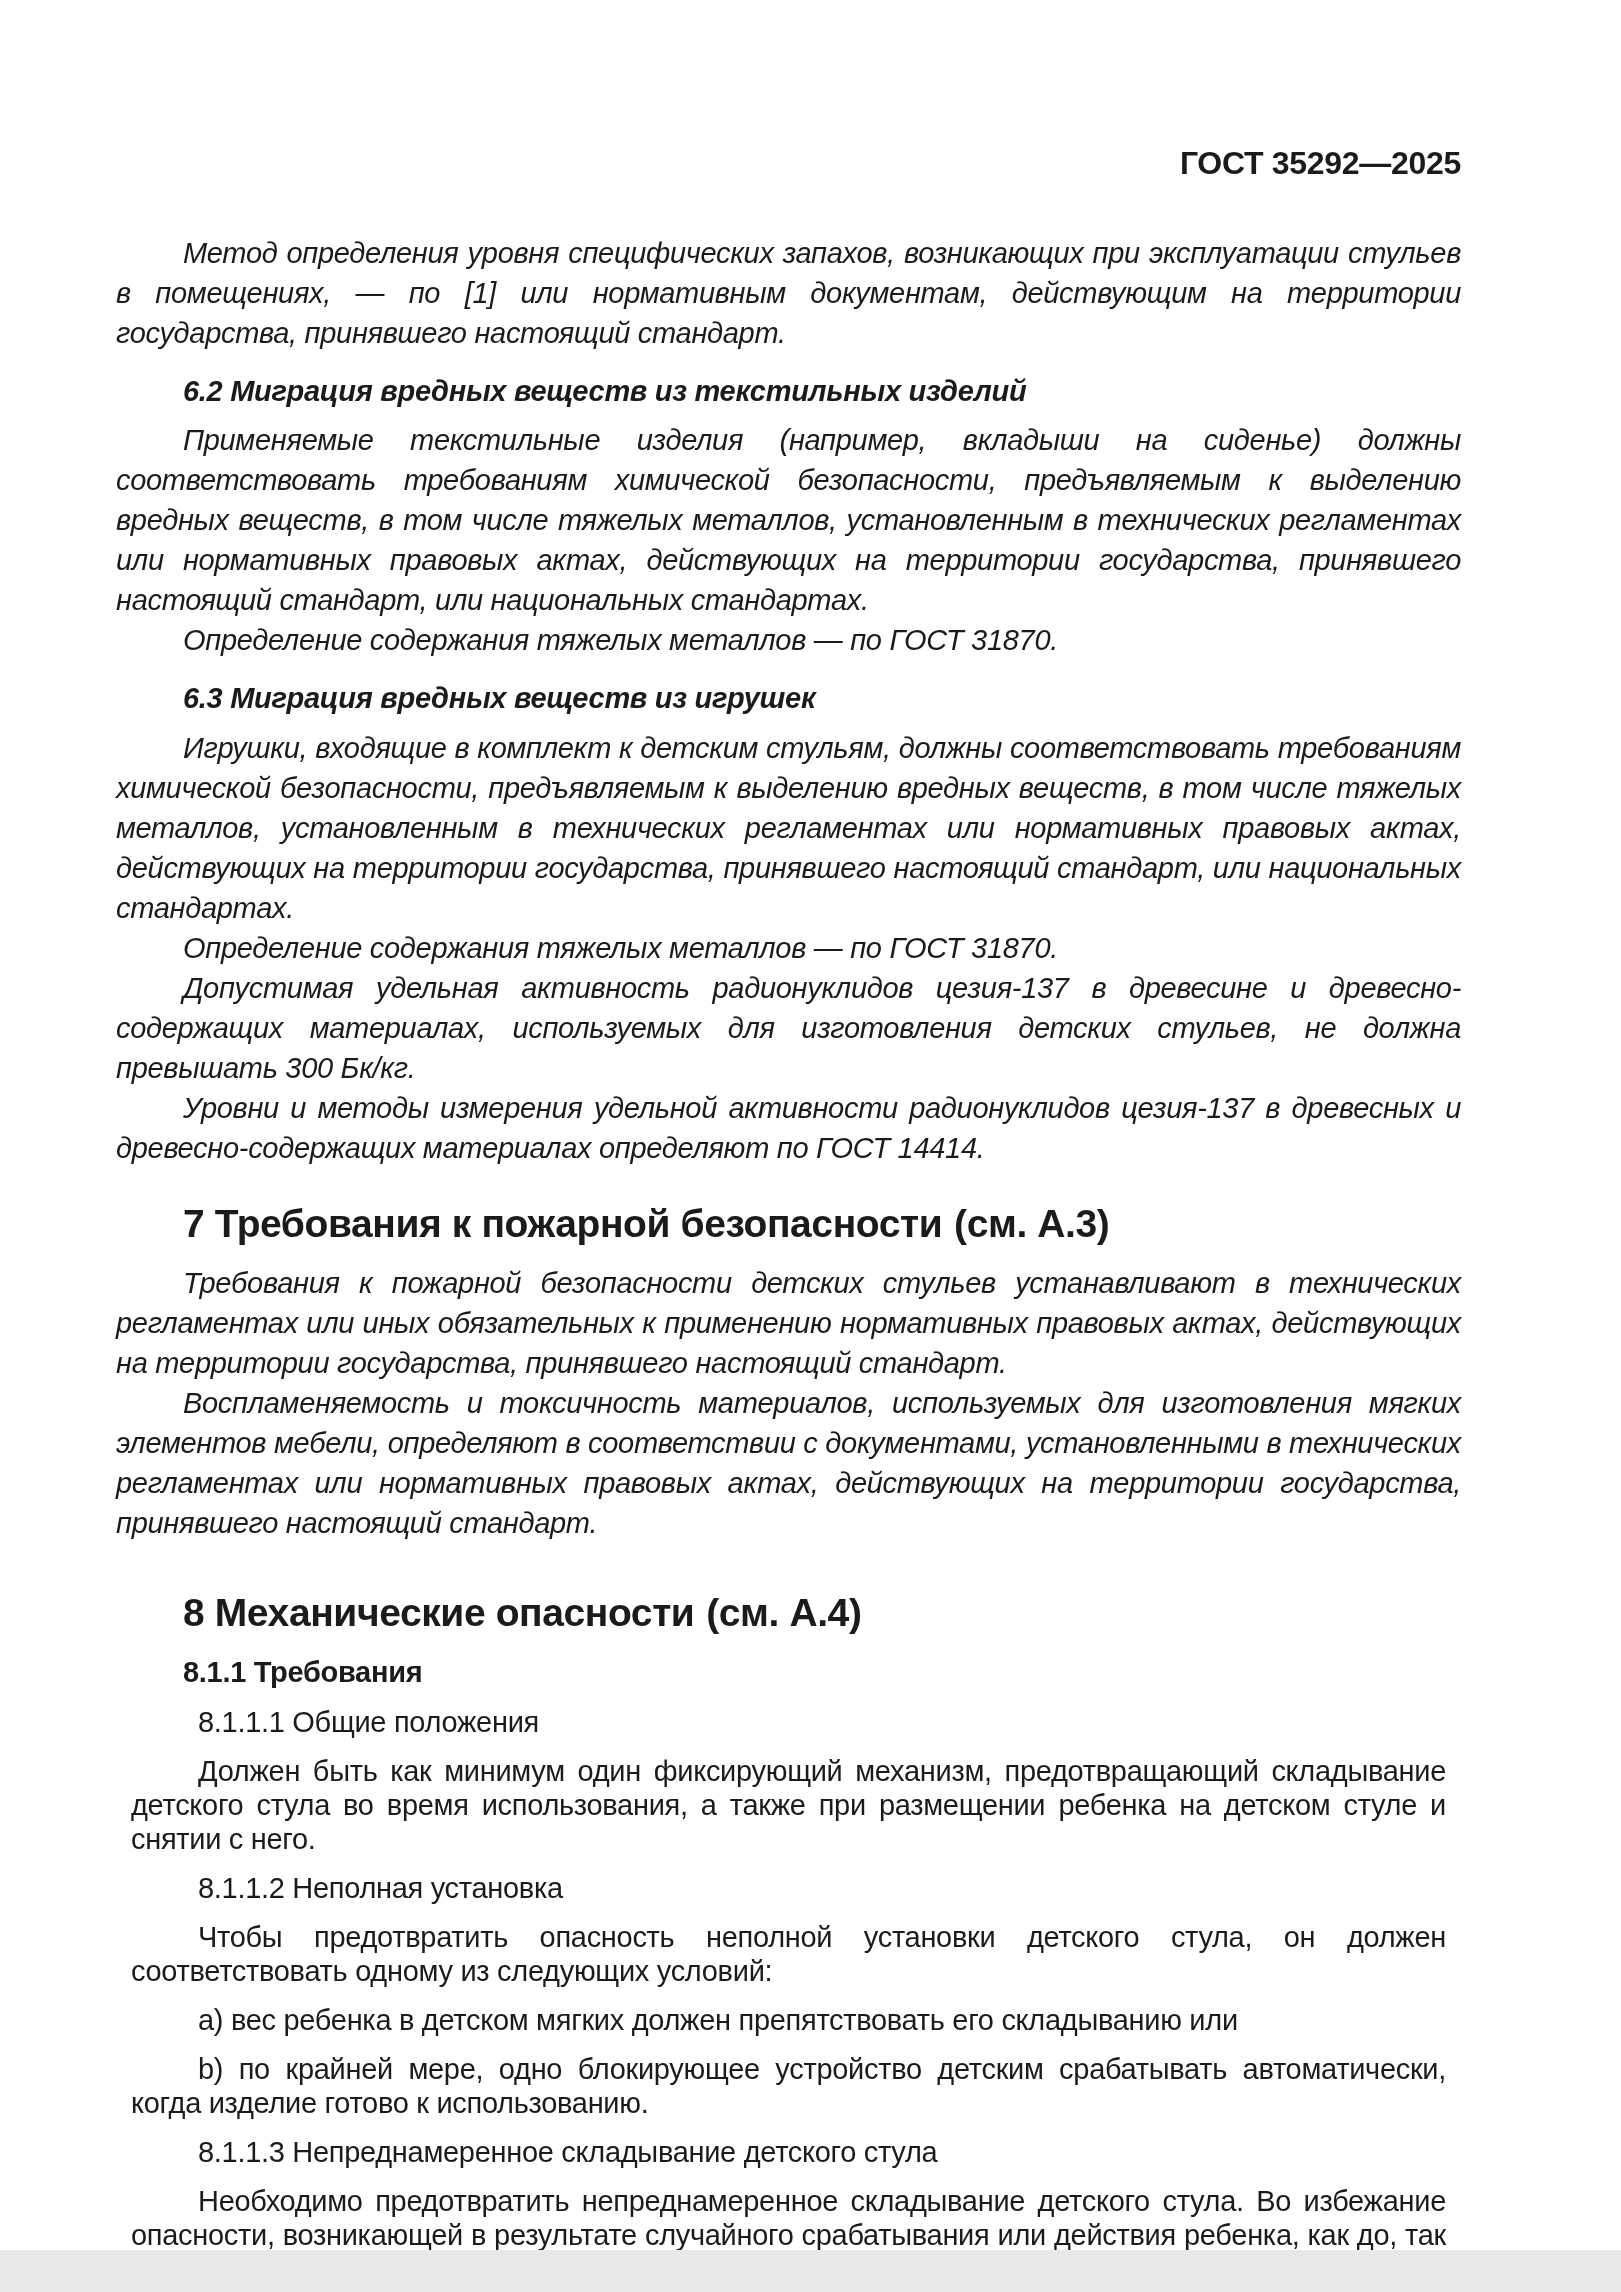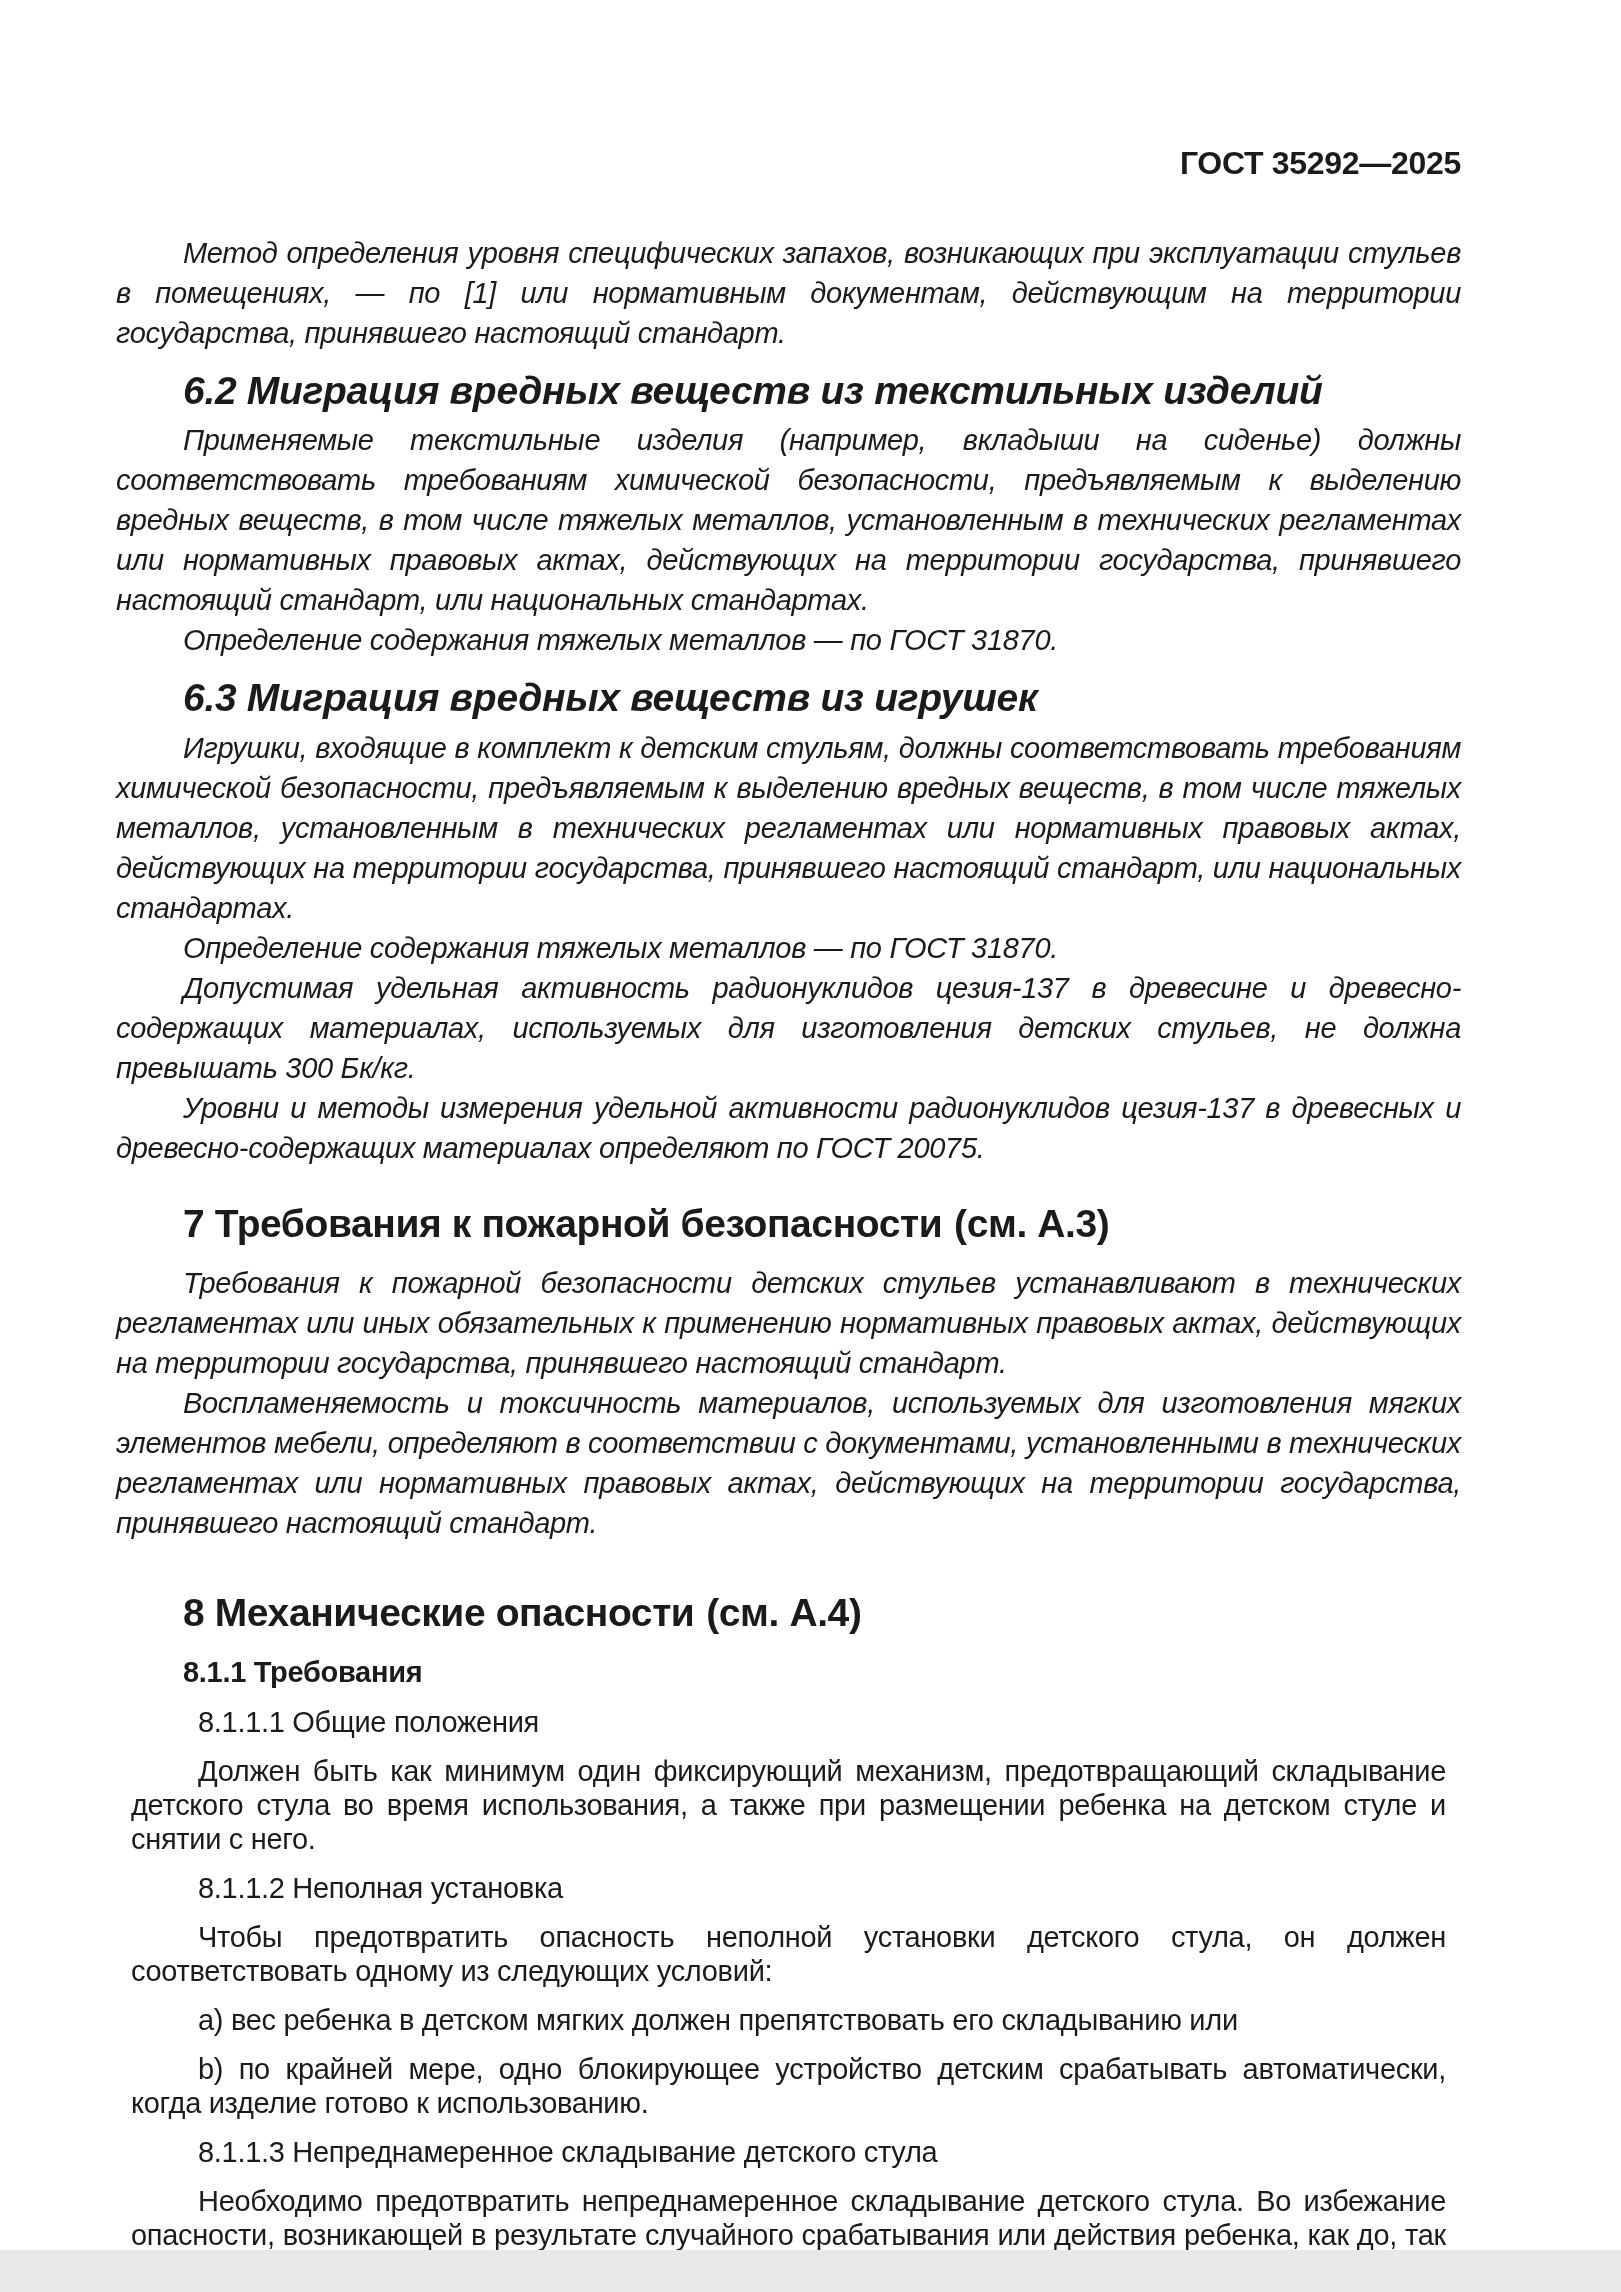--- a/index.html
+++ b/index.html
@@ -39,21 +39,21 @@
     font-size:29px;
     line-height:34px;
     letter-spacing:-0.3px;
     text-align:justify;
     text-indent:67px;
     margin:15px;
   }
   .h6{
     font-style:italic;
     font-weight:bold;
-    font-size:39px;
+    font-size:29px;
     line-height:40px;
     letter-spacing:-0.3px;
     text-indent:67px;
     margin:17.6px 0 9.8px 0;
   }
   .h-big{
     font-weight:bold;
     font-size:39px;
     line-height:49px;
     letter-spacing:-0.4px;
@@ -91,21 +91,21 @@
 
     <h3 class="h6">6.2 Миграция вредных веществ из текстильных изделий</h3>
     <p class="para-i">Применяемые текстильные изделия (например, вкладыши на сиденье) должны соответствовать требованиям химической безопасности, предъявляемым к выделению вредных веществ, в том числе тяжелых металлов, установленным в технических регламентах или нормативных правовых актах, действующих на территории государства, принявшего настоящий стандарт, или национальных стандартах.</p>
     <p class="para-i">Определение содержания тяжелых металлов — по ГОСТ 31870.</p>
 
     <h3 class="h6">6.3 Миграция вредных веществ из игрушек</h3>
     <p class="para-i">Игрушки, входящие в комплект к детским стульям, должны соответствовать требованиям химической безопасности, предъявляемым к выделению вредных веществ, в том числе тяжелых металлов, установленным в технических регламентах или нормативных правовых актах, действующих на территории государства, принявшего настоящий стандарт, или национальных стандартах.</p>
     <p class="para-i">Определение содержания тяжелых металлов — по ГОСТ 31870.</p>
 
     <p class="para-i">Допустимая удельная активность радионуклидов цезия-137 в древесине и древесно-содержащих материалах, используемых для изготовления детских стульев, не должна превышать 300 Бк/кг.</p>
-    <p class="para-i">Уровни и методы измерения удельной активности радионуклидов цезия-137 в древесных и древесно-содержащих материалах определяют по ГОСТ 20075.</p>
+    <p class="para-i">Уровни и методы измерения удельной активности радионуклидов цезия-137 в древесных и древесно-содержащих материалах определяют по ГОСТ 14414.</p>
 
     <h2 class="h-big"><span>7 Требования к пожарной безопасности</span><span class="note">(см. А.3)</span></h2>
     <p class="para-i">Требования к пожарной безопасности детских стульев устанавливают в технических регламентах или иных обязательных к применению нормативных правовых актах, действующих на территории государства, принявшего настоящий стандарт.</p>
     <p class="para-i">Воспламеняемость и токсичность материалов, используемых для изготовления мягких элементов мебели, определяют в соответствии с документами, установленными в технических регламентах или нормативных правовых актах, действующих на территории государства, принявшего настоящий стандарт.</p>
 
     <h2 class="h-big h8big"><span>8 Механические опасности</span><span class="note">(см. А.4)</span></h2>
 
     <h4 class="h-sub2">8.1.1 Требования</h4>
 
     <p class="para-u">8.1.1.1 Общие положения</p>

